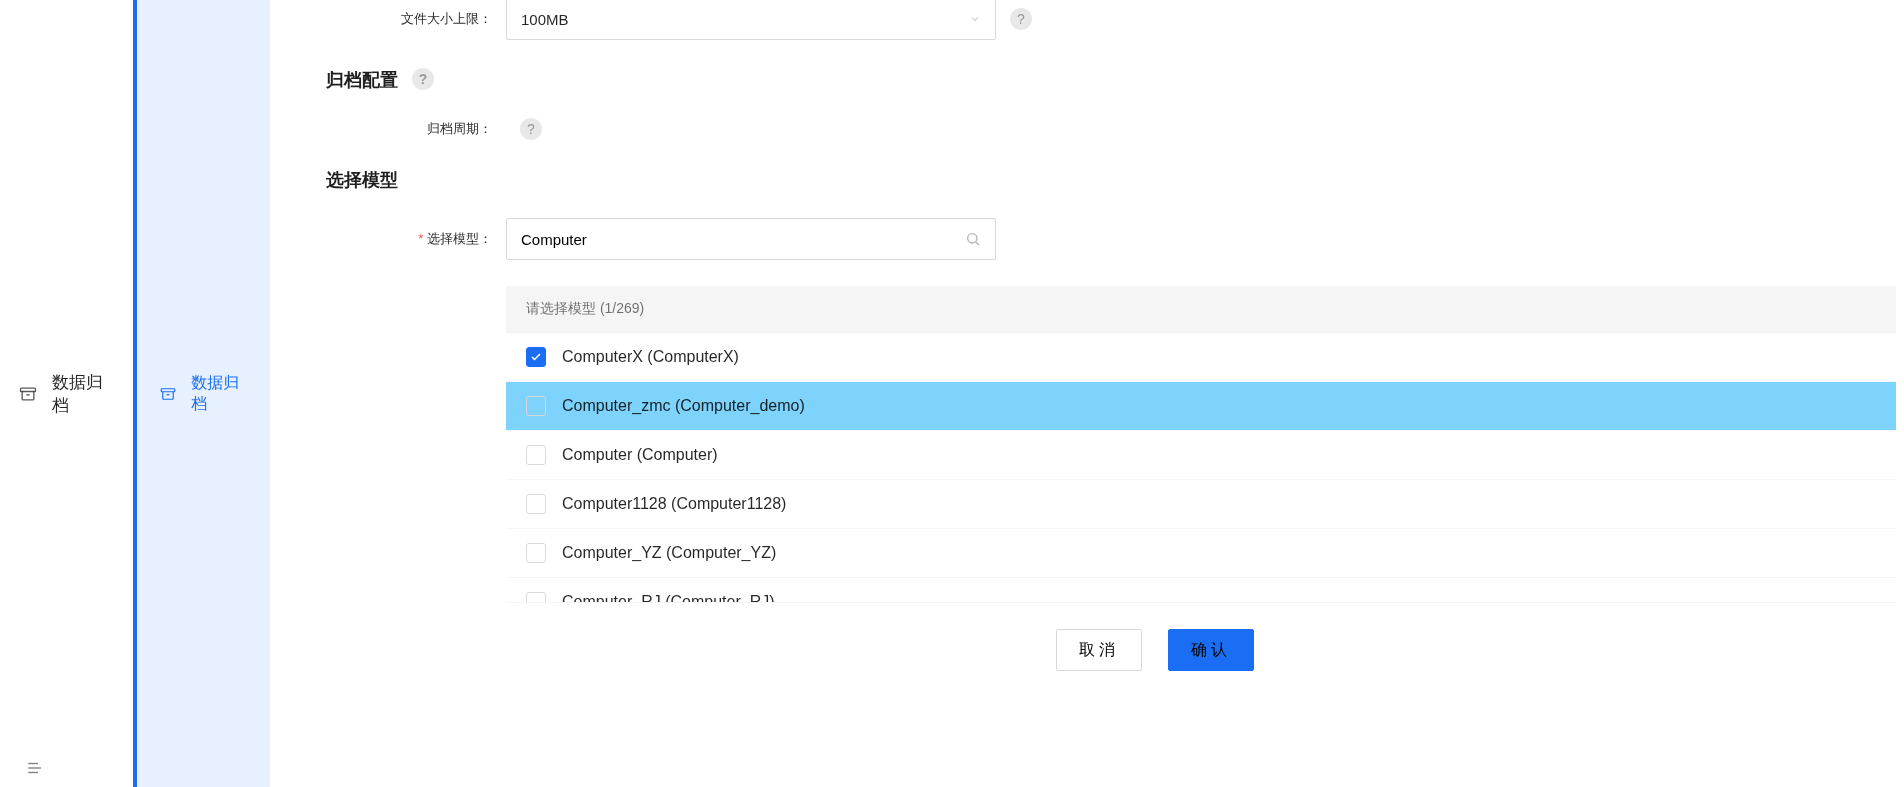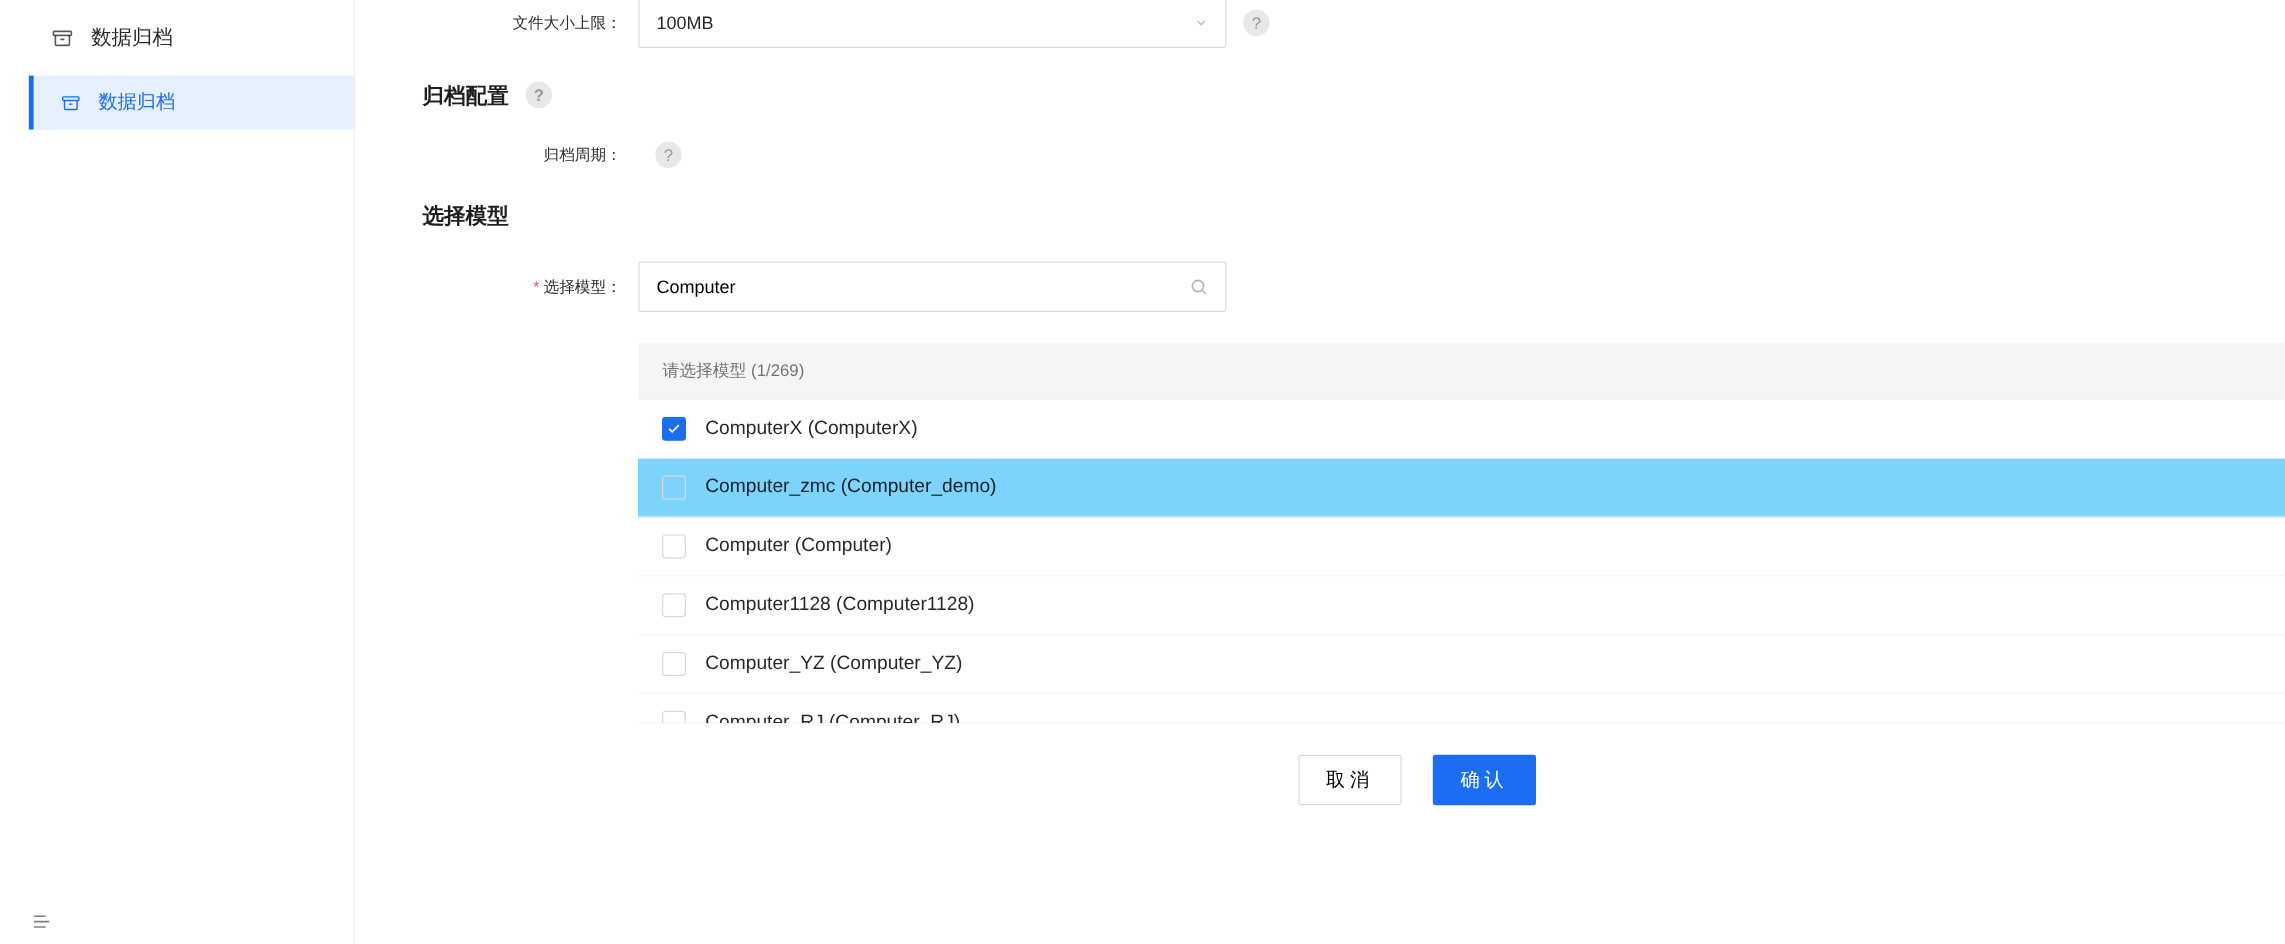--- a/index.html
+++ b/index.html
@@ -8,28 +8,27 @@
       font-size: 14px;
       color: rgba(0,0,0,0.85);
       background: #fff;
       width: 1904px;
       height: 787px;
       overflow: hidden;
       display: flex;
     }
 
     .sidebar {
-      width: 296px;
+      width: 270px;
       border-right: 1px solid #f0f0f0;
       background: #fff;
       display: flex;
-      flex-direction: column;
+      flex-direction: row;
       position: relative;
       flex-shrink: 0;
-      padding-left: 24px;
     }
     .sidebar-title {
       display: flex;
       align-items: center;
       padding: 20px 18px;
       font-size: 17px;
       font-weight: 500;
       color: rgba(0,0,0,0.85);
     }
     .sidebar-title .icon {
@@ -190,21 +189,21 @@
       border-radius: 2px;
       cursor: pointer;
       border: 1px solid #d9d9d9;
       background: #fff;
       letter-spacing: 4px;
       display: inline-flex; align-items: center; justify-content: center;
     }
     .btn.primary {
       background: #1b6ef3;
       border-color: #1b6ef3;
-      color: #ffffff;
+      color: #000000;
     }
     svg { display: block; }
   </style>
 </head>
 <body>
 
 <div class="sidebar">
   <div class="sidebar-title">
     <span class="icon">
       <svg width="20" height="20" viewBox="0 0 24 24" fill="none" stroke="currentColor" stroke-width="1.6">

